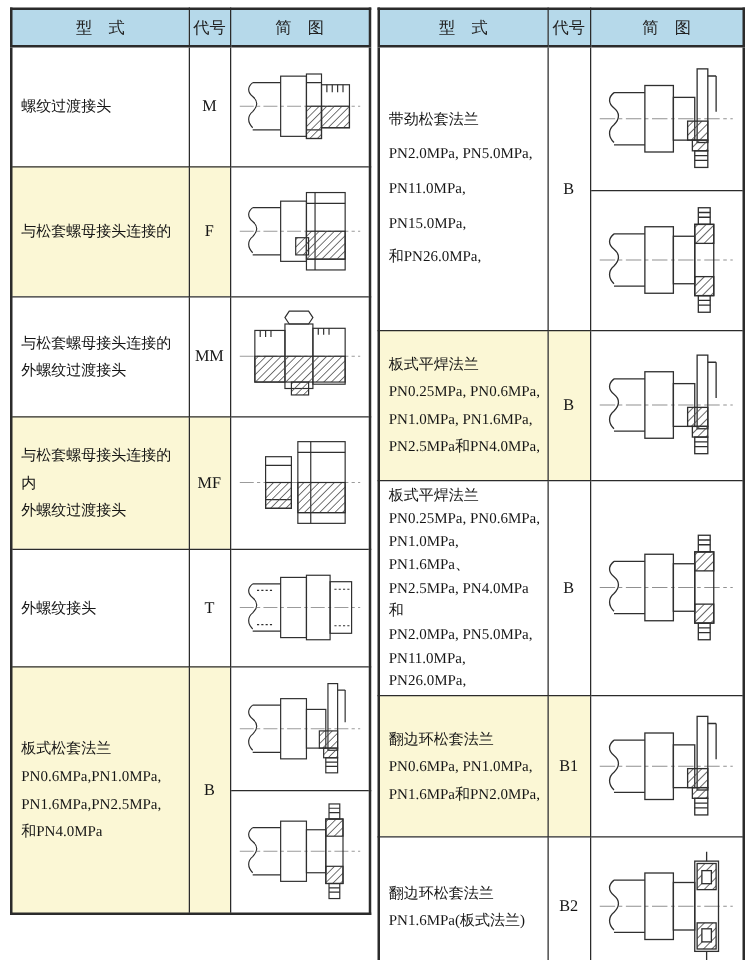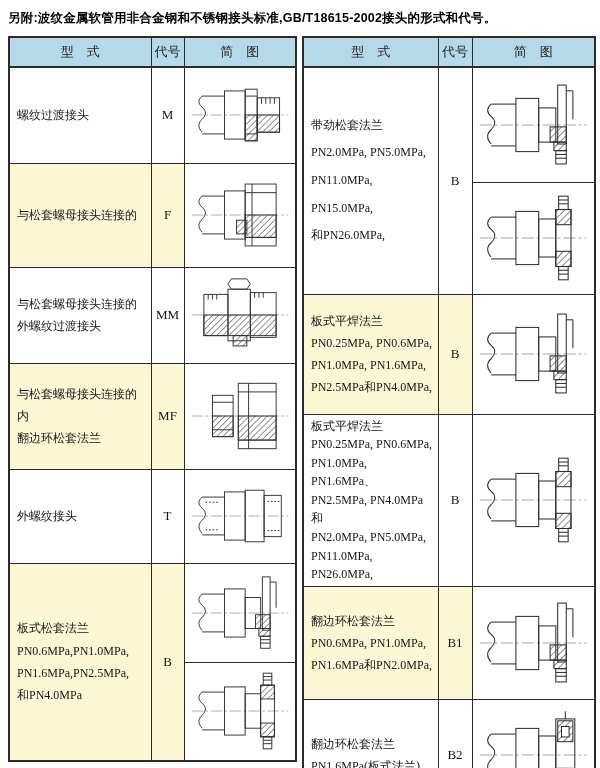--- a/index.html
+++ b/index.html
@@ -37,21 +37,20 @@
   .hl { background:var(--hl-bg); }
   .diag { text-align:center; vertical-align:middle; padding:1px; background:#fff; }
   .dwrap { display:flex; justify-content:center; align-items:center; }
   .jt-left  .dwrap svg { width:104px; height:86px; }
   .jt-right .dwrap svg { width:114px; height:98px; }
 </style>
 </head>
 <body>
 
 <div class="page">
-  <div class="doc-title">另附:波纹金属软管用非合金钢和不锈钢接头标准,GB/T18615-2002接头的形式和代号。</div>
 
   <div class="tables">
 
     <table class="jt jt-left" style="width:287px">
       <colgroup>
           <col style="width:142px">
           <col style="width:33px">
           <col style="width:112px">
         </colgroup>
       <tbody>
@@ -146,21 +145,21 @@
                     <line x1="87" y1="24" x2="87" y2="30"></line>
                     <rect x="18" y="50" width="84" height="24" fill="url(#h2)"></rect>
                     <rect x="52" y="74" width="16" height="12" fill="url(#h2)"></rect>
                   </g>
                 </svg>
               </div>
             </td>
         </tr>
         <tr style="height:106px">
           <td class="type hl">与松套螺母接头连接的内
-翻边环松套法兰</td>
+外螺纹过渡接头</td>
           <td class="code hl">MF</td>
           <td class="diag">
               <div class="dwrap">
                 <svg viewBox="0 0 120 100" xmlns="http://www.w3.org/2000/svg">
                   <defs>
                     <pattern id="h3" width="5" height="5" patternUnits="userSpaceOnUse" patternTransform="rotate(45)">
                       <line x1="0" y1="0" x2="0" y2="5" stroke="#4a4a4a" stroke-width="1.4"></line>
                     </pattern>
                   </defs>
                   <line x1="4" y1="50" x2="116" y2="50" stroke="#8a8a8a" stroke-width="0.8" stroke-dasharray="13 3 3 3"></line>

